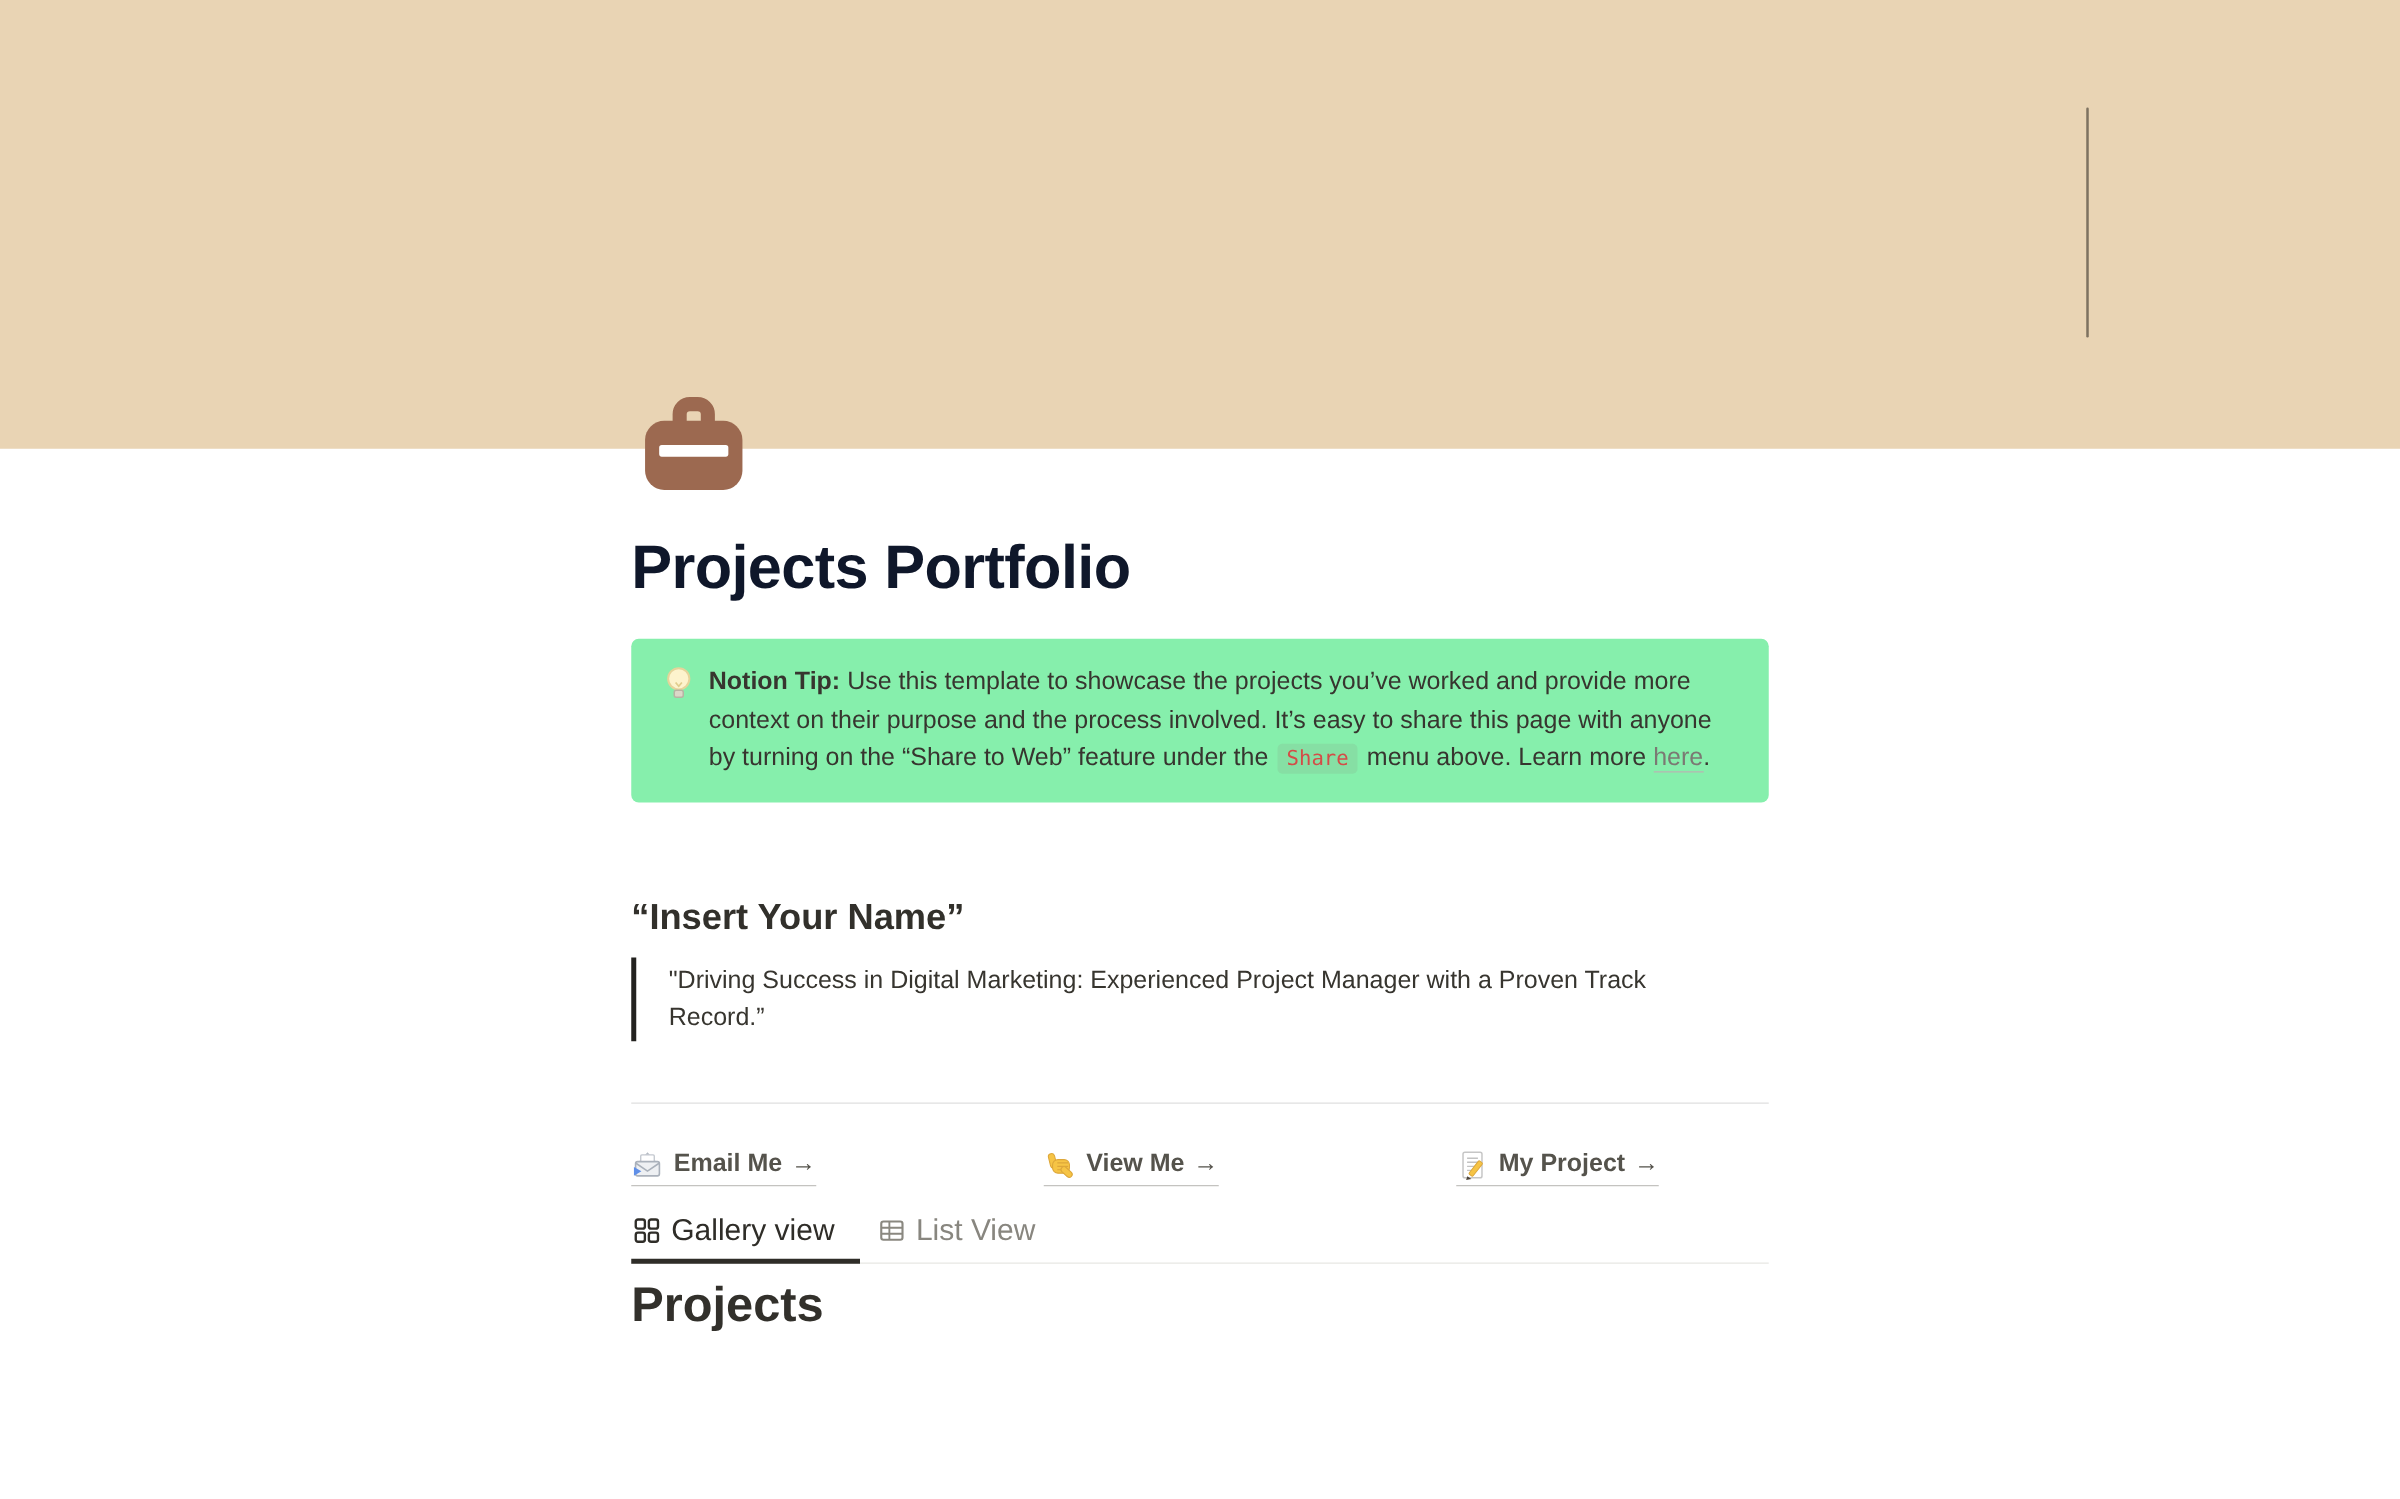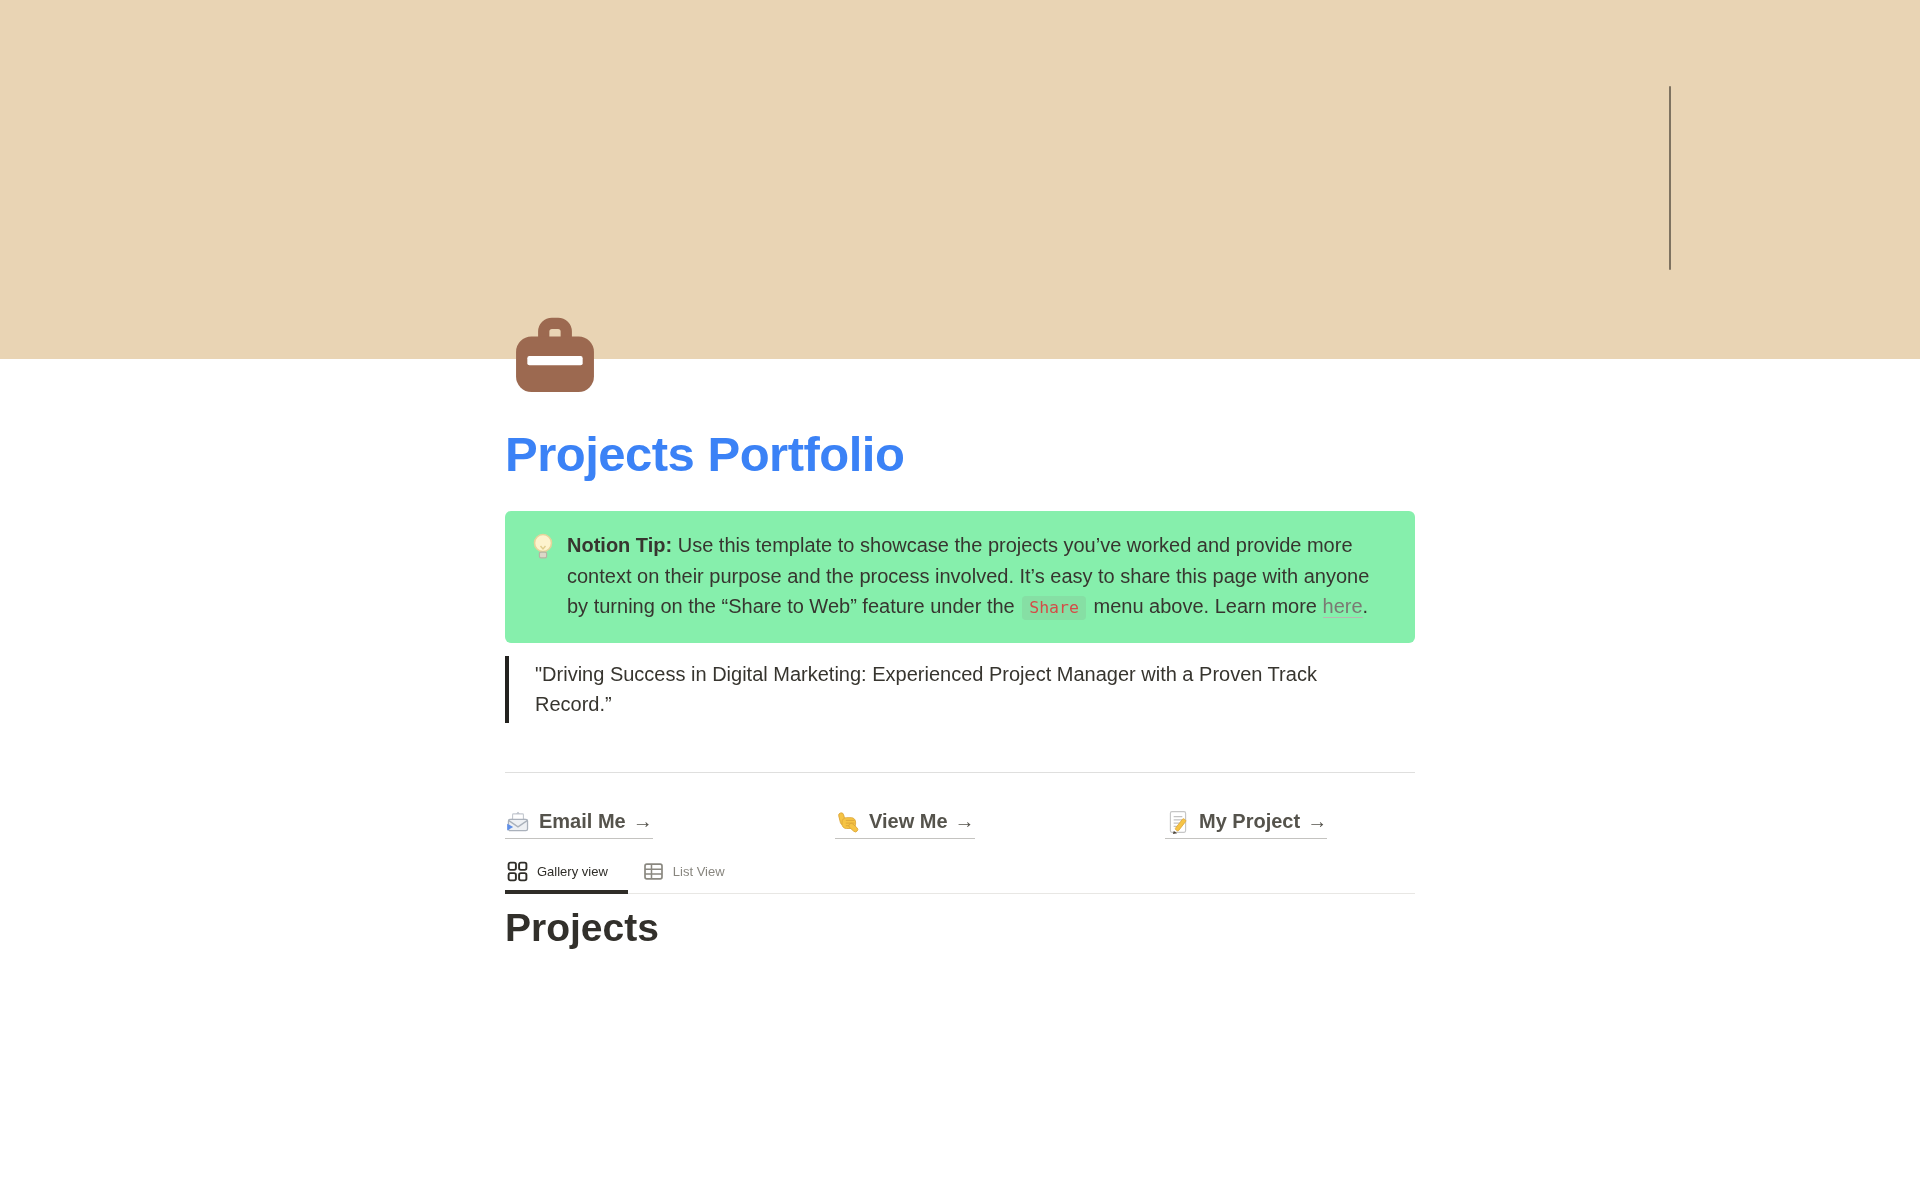--- a/index.html
+++ b/index.html
@@ -8,21 +8,21 @@
 
   .cover { position:absolute; left:0; top:0; width:1920px; height:359px; background:#e9d4b4; }
 
   .page-icon { position:absolute; left:514px; top:312px; width:82px; height:82px; cursor:pointer; }
 
   .scroll-line { position:absolute; left:1669px; top:86px; width:2px; height:184px;
                  background:rgba(90,82,68,0.75); border-radius:2px; }
 
   .content { position:absolute; left:505px; top:359px; width:910px; }
 
-  h1.page-title { margin-top:66px; font-size:49px; line-height:58px; font-weight:700; color:#3b82f6;
+  h1.page-title { margin-top:66px; font-size:49px; line-height:58px; font-weight:700; color:#0f172a;
                   letter-spacing:-0.5px; }
 
   .callout { margin-top:28px; background:#86efac; border-radius:6px; padding:19px 20px 19px 24px;
              display:flex; align-items:flex-start; }
   .callout-icon { width:28px; height:30px; flex:0 0 28px; margin-top:2px; }
   .callout-text { margin-left:10px; max-width:828px; font-size:20px; line-height:30.5px; color:#37352f; }
   .callout-text b { font-weight:700; }
   .inline-code { font-family:"DejaVu Sans Mono","Liberation Mono",monospace; font-size:16.5px;
                  color:#d44c47; background:rgba(135,131,120,0.15); border-radius:4px;
                  padding:2px 7px 3px; margin:0 2px; }
@@ -40,21 +40,21 @@
   .contact-inner { display:inline-flex; align-items:center; border-bottom:1.5px solid rgba(85,82,74,0.35);
                    padding-bottom:3px; }
   .emoji-icon { width:26px; height:26px; margin-right:8px; }
   .link-label { font-size:20px; font-weight:700; color:#55534c; }
   .link-arrow { font-size:20px; font-weight:700; color:#55534c; margin-left:7px; }
 
   .caption { margin-top:68px; font-size:20px; line-height:26px; color:#87857f; }
 
   .tabs { margin-top:13px; display:flex; border-bottom:1px solid #e8e7e4; }
   .tab { display:inline-flex; align-items:center; padding:9px 20px 8px 2px; margin-bottom:-1px;
-         border-bottom:4px solid transparent; cursor:pointer; font-size:13px; }
+         border-bottom:4px solid transparent; cursor:pointer; font-size:24px; }
   .tab .tab-icon { width:21px; height:21px; margin-right:9px; }
   .tab.active { color:#2f2d28; font-weight:400; border-bottom-color:#2f2d28; }
   .tab.inactive { color:#88867f; margin-left:13px; }
 
   h2.projects-heading { margin-top:14px; font-size:39px; line-height:39px; font-weight:700; color:#32302b; }
 </style>
 </head>
 <body>
 
 <div class="cover"></div>
@@ -78,20 +78,21 @@
       <svg viewBox="0 0 28 30" width="28" height="30">
         <circle cx="14" cy="11" r="8.5" fill="#fdf3cd" stroke="#e8d globalization" stroke-width="0"></circle>
         <circle cx="14" cy="11" r="8.5" fill="#fdf3cd" stroke="#e5d49a" stroke-width="1.6"></circle>
         <path d="M11.5 14 l2.5 3 2.5-3" fill="none" stroke="#e0cd8d" stroke-width="1.4"></path>
         <rect x="10.4" y="20.2" width="7.2" height="5.6" rx="1.6" fill="#dcd7c8" stroke="#b8b3a3" stroke-width="1.2"></rect>
       </svg>
     </span>
     <div class="callout-text"><b>Notion Tip: </b><span>Use this template to showcase the projects you’ve worked and provide more context on their purpose and the process involved. It’s easy to share this page with anyone by turning on the “Share to Web” feature under the </span><span class="inline-code">Share</span><span> menu above. Learn more </span><a class="gray-link">here</a><span>.</span></div>
   </div>
 
+  <h2 class="name-heading">“Insert Your Name”</h2>
 
   <blockquote class="tagline">"Driving Success in Digital Marketing: Experienced Project Manager with a Proven Track Record.”</blockquote>
 
   <hr class="divider">
 
   <div class="links-row">
 
     <a class="contact-link">
       <span class="contact-inner">
         <span class="emoji-icon">

